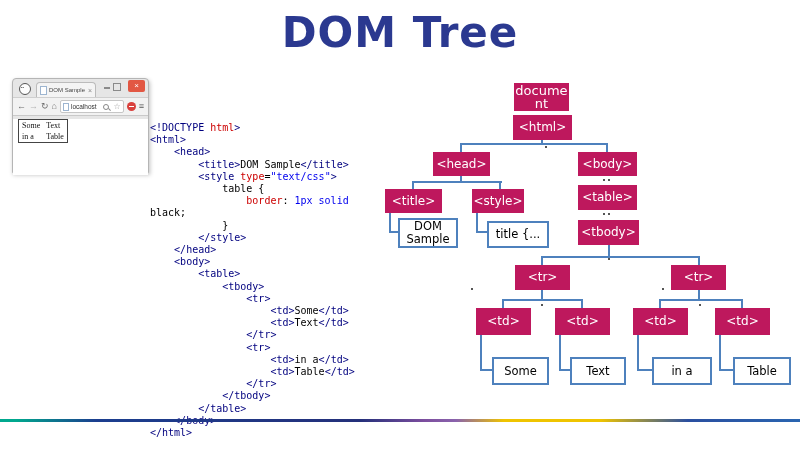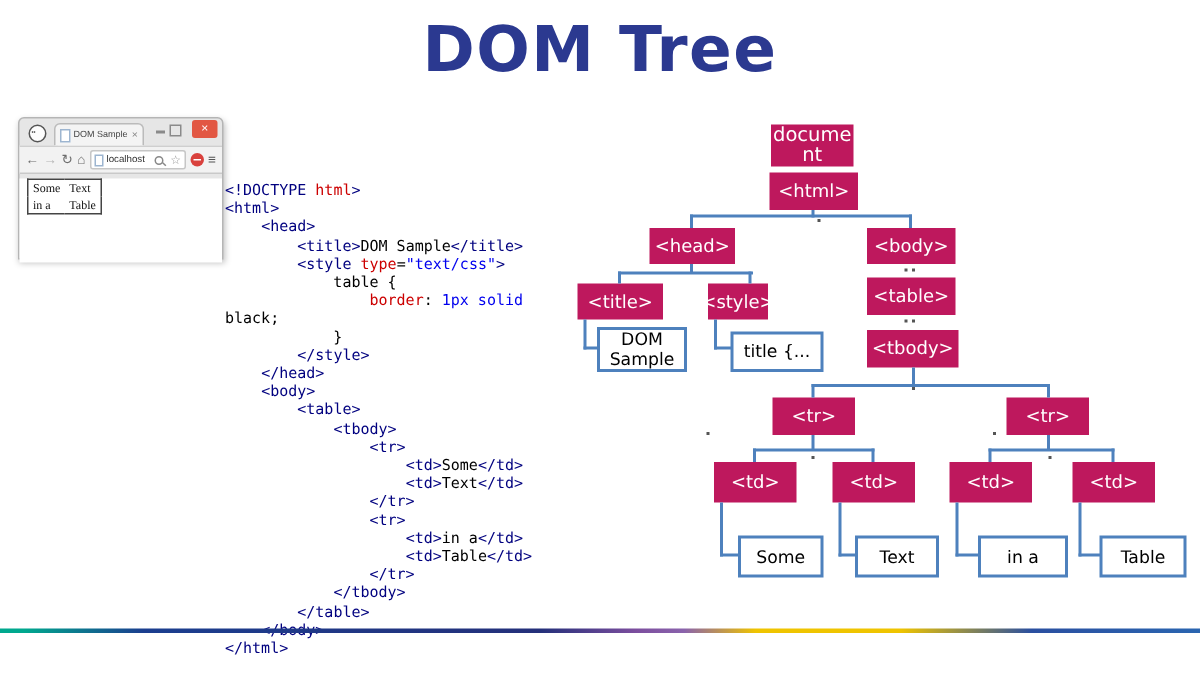--- a/index.html
+++ b/index.html
@@ -120,21 +120,21 @@
   </div>
 
   <div class="code"><div><span class="tk-tag">&lt;!DOCTYPE </span><span class="tk-red">html</span><span class="tk-tag">&gt;</span></div><div><span class="tk-tag">&lt;html&gt;</span></div><div><span class="tk-pl">    </span><span class="tk-tag">&lt;head&gt;</span></div><div><span class="tk-pl">        </span><span class="tk-tag">&lt;title&gt;</span><span class="tk-pl">DOM Sample</span><span class="tk-tag">&lt;/title&gt;</span></div><div><span class="tk-pl">        </span><span class="tk-tag">&lt;style </span><span class="tk-red">type</span><span class="tk-pl">=</span><span class="tk-val">"text/css"</span><span class="tk-tag">&gt;</span></div><div><span class="tk-pl">            table {</span></div><div><span class="tk-pl">                </span><span class="tk-red">border</span><span class="tk-pl">: </span><span class="tk-val">1px solid</span></div><div><span class="tk-pl">black;</span></div><div><span class="tk-pl">            }</span></div><div><span class="tk-pl">        </span><span class="tk-tag">&lt;/style&gt;</span></div><div><span class="tk-pl">    </span><span class="tk-tag">&lt;/head&gt;</span></div><div><span class="tk-pl">    </span><span class="tk-tag">&lt;body&gt;</span></div><div><span class="tk-pl">        </span><span class="tk-tag">&lt;table&gt;</span></div><div><span class="tk-pl">            </span><span class="tk-tag">&lt;tbody&gt;</span></div><div><span class="tk-pl">                </span><span class="tk-tag">&lt;tr&gt;</span></div><div><span class="tk-pl">                    </span><span class="tk-tag">&lt;td&gt;</span><span class="tk-pl">Some</span><span class="tk-tag">&lt;/td&gt;</span></div><div><span class="tk-pl">                    </span><span class="tk-tag">&lt;td&gt;</span><span class="tk-pl">Text</span><span class="tk-tag">&lt;/td&gt;</span></div><div><span class="tk-pl">                </span><span class="tk-tag">&lt;/tr&gt;</span></div><div><span class="tk-pl">                </span><span class="tk-tag">&lt;tr&gt;</span></div><div><span class="tk-pl">                    </span><span class="tk-tag">&lt;td&gt;</span><span class="tk-pl">in a</span><span class="tk-tag">&lt;/td&gt;</span></div><div><span class="tk-pl">                    </span><span class="tk-tag">&lt;td&gt;</span><span class="tk-pl">Table</span><span class="tk-tag">&lt;/td&gt;</span></div><div><span class="tk-pl">                </span><span class="tk-tag">&lt;/tr&gt;</span></div><div><span class="tk-pl">            </span><span class="tk-tag">&lt;/tbody&gt;</span></div><div><span class="tk-pl">        </span><span class="tk-tag">&lt;/table&gt;</span></div><div><span class="tk-pl">    </span><span class="tk-tag">&lt;/body&gt;</span></div><div><span class="tk-tag">&lt;/html&gt;</span></div></div>
 
   <div class="tree" id="tree">
     <div class="node wrap2" style="left:514px;top:83px;width:55px;height:28px">document</div>
     <div class="node" style="left:513px;top:115px;width:59px;height:25px">&lt;html&gt;</div>
     <div class="node" style="left:433px;top:152px;width:57px;height:24px">&lt;head&gt;</div>
     <div class="node" style="left:578px;top:152px;width:59px;height:24px">&lt;body&gt;</div>
     <div class="node" style="left:385px;top:189px;width:57px;height:24px">&lt;title&gt;</div>
-    <div class="node" style="left:472px;top:189px;width:40px;height:24px">&lt;style&gt;</div>
+    <div class="node" style="left:472px;top:189px;width:52px;height:24px">&lt;style&gt;</div>
     <div class="node" style="left:578px;top:185px;width:59px;height:25px">&lt;table&gt;</div>
     <div class="node" style="left:578px;top:220px;width:61px;height:25px">&lt;tbody&gt;</div>
     <div class="node" style="left:515px;top:265px;width:55px;height:25px">&lt;tr&gt;</div>
     <div class="node" style="left:671px;top:265px;width:55px;height:25px">&lt;tr&gt;</div>
     <div class="node" style="left:476px;top:308px;width:55px;height:27px">&lt;td&gt;</div>
     <div class="node" style="left:555px;top:308px;width:55px;height:27px">&lt;td&gt;</div>
     <div class="node" style="left:633px;top:308px;width:55px;height:27px">&lt;td&gt;</div>
     <div class="node" style="left:715px;top:308px;width:55px;height:27px">&lt;td&gt;</div>
     <div class="node white" style="left:398px;top:218px;width:60px;height:30px">DOM Sample</div>
     <div class="node white" style="left:487px;top:221px;width:62px;height:27px">title {...</div>

